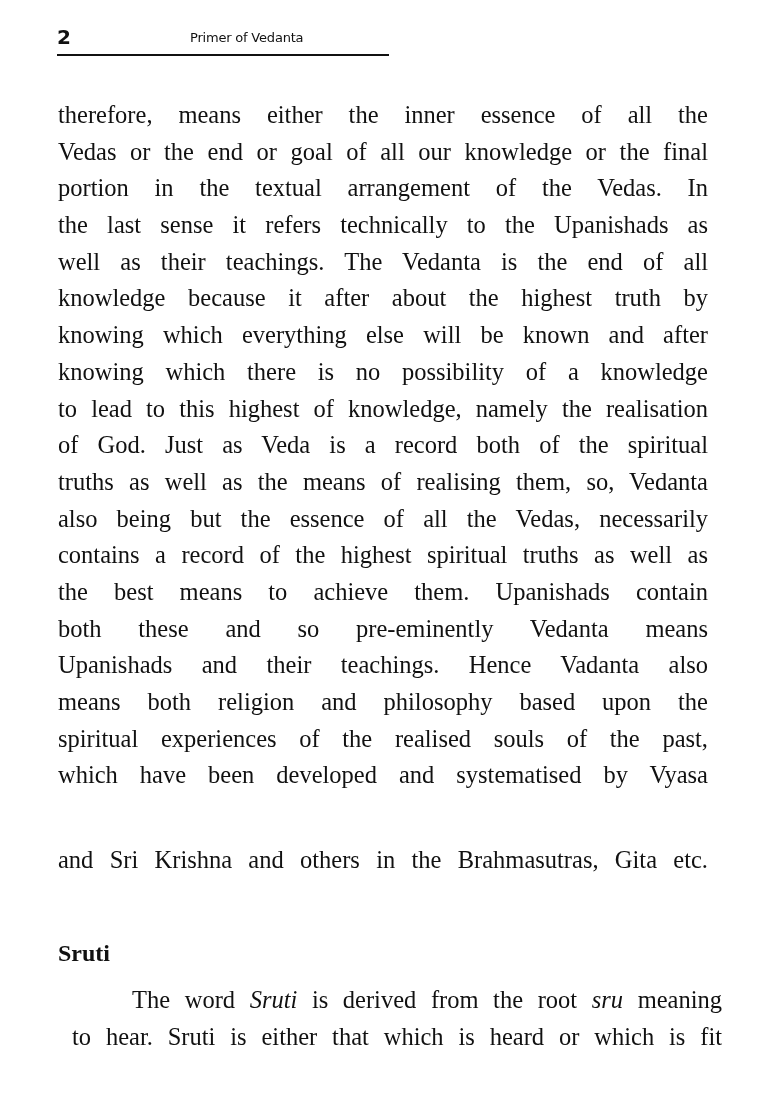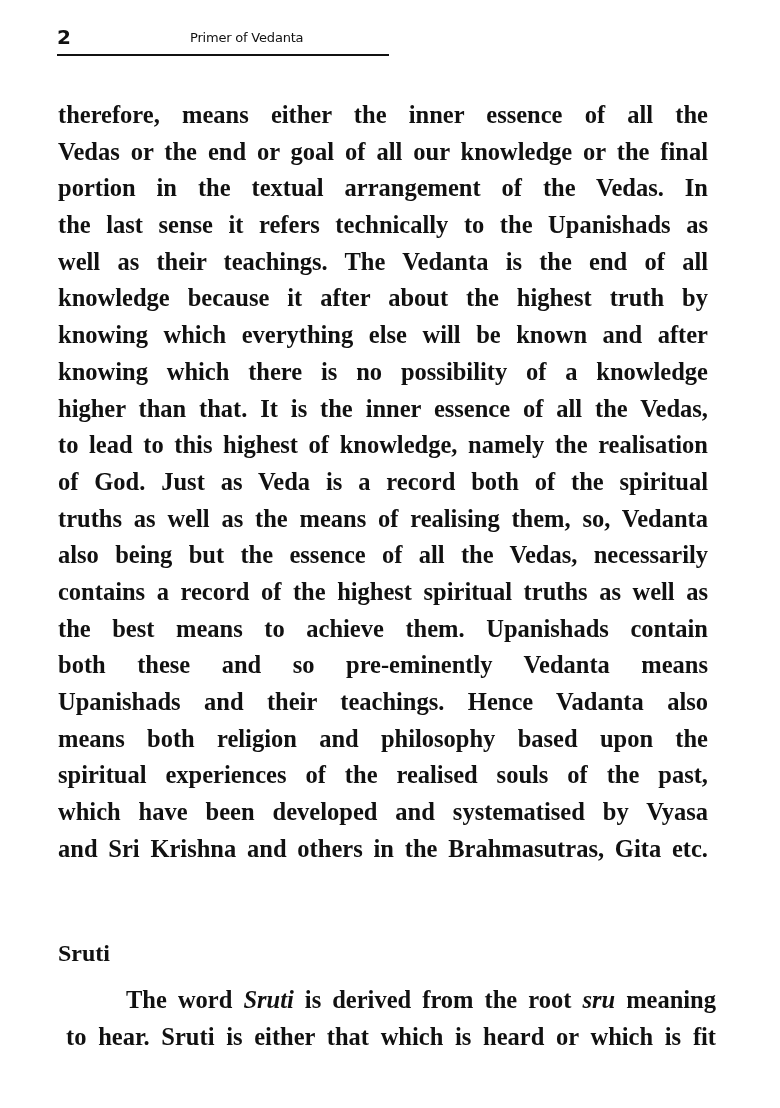--- a/index.html
+++ b/index.html
@@ -48,36 +48,36 @@
     width: 650px;
   }
   .line {
     display: block;
     font-size: 24.5px;
     line-height: 36.7px;
     height: 36.7px;
     white-space: nowrap;
     text-align: justify;
     text-align-last: justify;
-    font-weight: bold;
   }
   .line.last {
     text-align-last: justify;
+    margin-top: 48px;
   }
   .section-heading {
     position: absolute;
     left: 58px;
     top: 935px;
     font-size: 24px;
     font-weight: bold;
     line-height: 36px;
   }
   .para2 {
     position: absolute;
-    left: 66px;
+    left: 72px;
     top: 982px;
     width: 650px;
   }
   .indent {
     padding-left: 60px;
     box-sizing: border-box;
   }
   em { font-style: italic; }
 </style>
 </head>
@@ -90,21 +90,20 @@
 
 <div class="body-text">
   <span class="line">therefore, means either the inner essence of all the</span>
   <span class="line">Vedas or the end or goal of all our knowledge or the final</span>
   <span class="line">portion in the textual arrangement of the Vedas. In</span>
   <span class="line">the last sense it refers technically to the Upanishads as</span>
   <span class="line">well as their teachings. The Vedanta is the end of all</span>
   <span class="line">knowledge because it after about the highest truth by</span>
   <span class="line">knowing which everything else will be known and after</span>
   <span class="line">knowing which there is no possibility of a knowledge</span>
-  <span class="line">higher than that. It is the inner essence of all the Vedas,</span>
   <span class="line">to lead to this highest of knowledge, namely the realisation</span>
   <span class="line">of God. Just as Veda is a record both of the spiritual</span>
   <span class="line">truths as well as the means of realising them, so, Vedanta</span>
   <span class="line">also being but the essence of all the Vedas, necessarily</span>
   <span class="line">contains a record of the highest spiritual truths as well as</span>
   <span class="line">the best means to achieve them. Upanishads contain</span>
   <span class="line">both these and so pre-eminently Vedanta means</span>
   <span class="line">Upanishads and their teachings. Hence Vadanta also</span>
   <span class="line">means both religion and philosophy based upon the</span>
   <span class="line">spiritual experiences of the realised souls of the past,</span>

